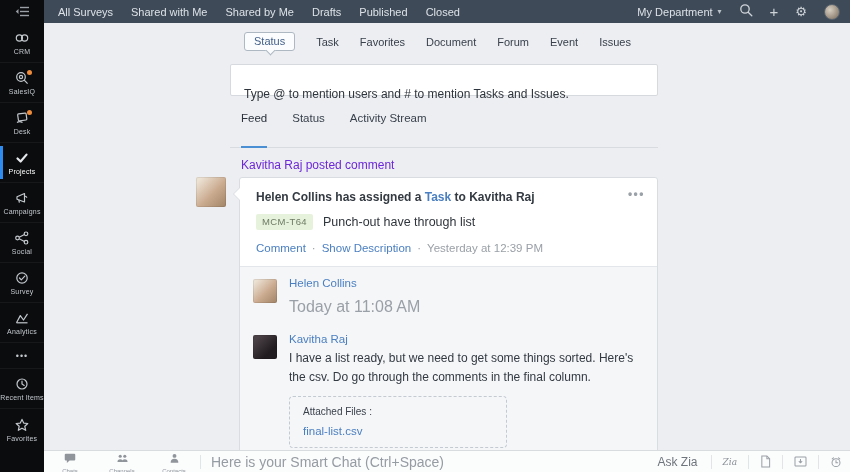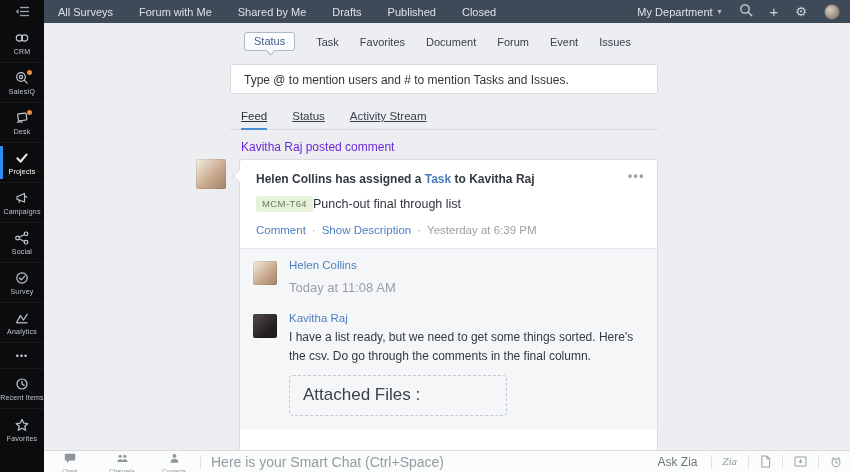--- a/index.html
+++ b/index.html
@@ -15,72 +15,72 @@
   .sb-item { position:relative; height:40px; display:flex; flex-direction:column; align-items:center; justify-content:center; gap:2px; border-bottom:1px solid rgba(255,255,255,0.05); cursor:pointer; }
   .sb-item .lbl { font-size:7px; color:#c3c8cd; letter-spacing:0.2px; }
   .sb-item.active::before { content:""; position:absolute; left:0; top:3px; bottom:3px; width:3px; background:#2e8cf0; }
   .sb-item.active .lbl { color:#ffffff; }
   .sb-item.more { height:26px; }
   .sb-dots { color:#c3c8cd; font-size:9px; letter-spacing:1px; }
   .sb-badge { position:absolute; width:5px; height:5px; border-radius:50%; background:#ef8c3b; top:7px; right:12px; }
   .sb-icon svg { display:block; }
   
   .topbar { position:absolute; left:44px; top:0; right:0; height:23px; background:#3e4a58; display:flex; align-items:center; z-index:7; }
-  .tb-tabs { display:flex; gap:26px; margin-left:14px;align-items:flex-end; }
+  .tb-tabs { display:flex; gap:18px; margin-left:14px;align-items:flex-end; }
   .tb-tab { font-size:11px; color:#dde2e7; cursor:pointer; white-space:nowrap; }
   .tb-right { margin-left:auto; display:flex; align-items:center; gap:17px; margin-right:10px; }
   .tb-dept { font-size:11px; color:#dde2e7; cursor:pointer; display:flex; align-items:center; gap:5px; }
   .tb-caret { font-size:8px; color:#b9c1c9; }
   .tb-plus { font-size:15px; font-weight:300; color:#cfd4d9; line-height:1; cursor:pointer; }
   .tb-gear { font-size:13px; color:#cfd4d9; line-height:1; cursor:pointer; }
   .tb-avatar { width:16px; height:16px; border-radius:50%; background:radial-gradient(circle at 35% 35%, #d8cfc2, #8f8273 75%); border:1px solid #5a6470; cursor:pointer; }
   
   .content { position:absolute; left:44px; top:23px; right:0; bottom:22px; background:#eceef1; overflow:hidden; }
   .column { width:428px; margin-left:186px; position:relative; }
   
   .mtabs { display:flex; align-items:center; gap:21px; padding:9px 0 0 14px; }
   .mtab { font-size:11px; color:#39414d; cursor:pointer; white-space:nowrap; }
   .mtab.active { position:relative; border:1px solid #aeb8c2; border-radius:3px; padding:2px 9px 3px; color:#44618a; background:#fbfcfd; }
   .mtab.active::after { content:""; position:absolute; left:50%; bottom:-4px; width:6px; height:6px; margin-left:-3px; background:#fbfcfd; border-right:1px solid #aeb8c2; border-bottom:1px solid #aeb8c2; transform:rotate(45deg); }
   
-  .mention { margin-top:13px; background:#ffffff; border:1px solid #d6dade; border-radius:2px; height:30px; line-height:28px; padding:1px 13px; font-size:12px; color:#2f353c; cursor:text; }
+  .mention { margin-top:13px; background:#ffffff; border:1px solid #d6dade; border-radius:2px; height:30px; line-height:28px; padding:15px 13px; font-size:12px; color:#2f353c; cursor:text; }
   
   .ftabs { display:flex; gap:25px; margin-top:16px; padding-left:11px; border-bottom:1px solid #d8dce0; }
-  .ftab { font-size:11.5px; color:#39414d; padding-bottom:6px; cursor:pointer;text-decoration:underline; }
+  .ftab { font-size:11.5px; color:#39414d; padding-bottom:22px; cursor:pointer; }
   .ftab.active { border-bottom:2px solid #4a8fd4; margin-bottom:-1px; color:#2b323c; }
   .activity-heading { margin:10px 0 5px 11px; font-size:12px; color:#6d28d9; }
   
   .feed-item { position:relative; }
   .feed-avatar { position:absolute; left:-34px; top:0; width:30px; height:30px; border-radius:2px; background:linear-gradient(135deg,#ece2d4 10%,#cbab90 55%,#a18366); box-shadow:inset 0 0 0 1px rgba(0,0,0,0.08); }
   .card { margin-left:9px; background:#ffffff; border:1px solid #d9dde2; border-radius:3px; position:relative; min-height:302px; }
   .card::before { content:""; position:absolute; left:-7px; top:9px; border:7px solid transparent; border-left:none; border-right:7px solid #d9dde2; }
   .card::after  { content:""; position:absolute; left:-6px; top:10px; border:6px solid transparent; border-left:none; border-right:6px solid #ffffff; }
   .card-header { padding:12px 16px 12px; position:relative; }
   .card-title { font-size:12px; color:#333a42; font-weight:bold; }
   .card-title .lnk { font-weight:bold; }
   .lnk { color:#4a7fc1; cursor:pointer; text-decoration:none; }
   .dots-menu { position:absolute; top:9px; right:12px; color:#9ba1a8; font-size:12px; letter-spacing:1.5px; font-weight:bold; cursor:pointer; }
-  .task-row { margin-top:10px; display:flex; align-items:center; }
+  .task-row { margin-top:10px; display:flex; align-items:center; gap:10px; }
   .badge { background:#e7f2dc; color:#6d7a64; font-size:9.5px; padding:2px 6px 3px; border-radius:2px; letter-spacing:0.4px; }
   .task-name { font-size:12.5px; color:#2f353c; }
   .links-row { margin-top:12px; font-size:11.5px; }
   .sep { color:#9aa0a7; margin:0 6px; }
   .time { color:#9aa0a7; }
   
   .comments { background:#f5f6f8; border-top:1px solid #e3e6ea; padding:10px 12px 14px; border-radius:0 0 3px 3px; }
   .comment { position:relative; padding-left:37px; }
   .comment + .comment { margin-top:17px; }
   .c-avatar { position:absolute; left:1px; top:2px; width:24px; height:24px; border-radius:2px; box-shadow:inset 0 0 0 1px rgba(0,0,0,0.08); }
   .c-avatar.helen { background:linear-gradient(135deg,#ece2d4 10%,#cbab90 55%,#a18366); }
   .c-avatar.kavitha { background:linear-gradient(135deg,#4a4146 15%,#211c20 70%); }
   .c-name { font-size:11.5px; }
   .c-text { font-size:12px; color:#333a42; margin-top:4px; line-height:1.6; }
-  .c-time { font-size:13px; color:#9aa0a7; margin-top:9px; }
+  .c-time { font-size:16px; color:#9aa0a7; margin-top:9px; }
   .attach { border:1px dashed #c3cad1; border-radius:4px; padding:9px 13px 10px; width:218px; margin-top:9px; }
-  .attach-label { font-size:17px; color:#3a414b; }
+  .attach-label { font-size:10px; color:#3a414b; }
   .attach-file { font-size:11.5px; margin-top:8px; }
   
   .bottombar { position:absolute; left:44px; right:0; bottom:0; height:22px; background:#fbfcfc; border-top:1px solid #d9dcdf; display:flex; align-items:center; z-index:9; }
   .bb-item { display:flex; flex-direction:column; align-items:center; justify-content:center; width:52px; cursor:pointer; padding-top:1px; }
   .bb-item .bb-lbl { font-size:6px; color:#8d939a; margin-top:0px; }
   .bb-div { width:1px; height:14px; background:#e2e5e8; }
   .bb-hint { font-size:14px; color:#969ca3; margin-left:10px; }
   .bb-right { margin-left:auto; display:flex; align-items:center; }
   .bb-askzia { font-size:12px; color:#6f757c; padding:0 13px; cursor:pointer; }
   .bb-ico { padding:0 11px; display:flex; align-items:center; cursor:pointer; }
@@ -211,21 +211,21 @@
             <polygon points="8,2.4 9.7,6.1 13.8,6.5 10.8,9.3 11.7,13.3 8,11.2 4.3,13.3 5.2,9.3 2.2,6.5 6.3,6.1"></polygon>
           </svg>
       </span>
       <span class="lbl">Favorites</span>
     </div>
   </div>
 
   <div class="topbar">
     <div class="tb-tabs">
       <span class="tb-tab">All Surveys</span>
-      <span class="tb-tab">Forum with Me</span>
+      <span class="tb-tab">Shared with Me</span>
       <span class="tb-tab">Shared by Me</span>
       <span class="tb-tab">Drafts</span>
       <span class="tb-tab">Published</span>
       <span class="tb-tab">Closed</span>
     </div>
     <div class="tb-right">
       <span class="tb-dept">
         <span>My Department</span>
         <span class="tb-caret">▾</span>
       </span>
@@ -266,41 +266,42 @@
 
       <div class="feed-item">
         <div class="feed-avatar"></div>
 
         <div class="card">
           <div class="card-header">
             <div class="card-title"><span>Helen Collins has assigned a </span><span class="lnk">Task</span><span> to Kavitha Raj</span></div>
             <span class="dots-menu">•••</span>
             <div class="task-row">
               <span class="badge">MCM-T64</span>
-              <span class="task-name">Punch-out final through list</span>
+              <span class="task-name">Punch-out have through list</span>
             </div>
             <div class="links-row">
-              <span class="lnk">Comment</span><span class="sep">·</span><span class="lnk">Show Description</span><span class="sep">·</span><span class="time">Yesterday at 6:39 PM</span>
+              <span class="lnk">Comment</span><span class="sep">·</span><span class="lnk">Show Description</span><span class="sep">·</span><span class="time">Yesterday at 12:39 PM</span>
             </div>
           </div>
 
           <div class="comments">
 
             <div class="comment">
               <span class="c-avatar helen"></span>
               <div class="c-name"><span class="lnk">Helen Collins</span></div>
               <div class="c-time">Today at 11:08 AM</div>
             </div>
 
             <div class="comment">
               <span class="c-avatar kavitha"></span>
               <div class="c-name"><span class="lnk">Kavitha Raj</span></div>
               <div class="c-text">I have a list ready, but we need to get some things sorted. Here's the csv. Do go through the comments in the final column.</div>
               <div class="attach">
                 <div class="attach-label">Attached Files :</div>
+                <div class="attach-file"><span class="lnk">final-list.csv</span></div>
               </div>
 
             </div>
 
           </div>
         </div>
       </div>
 
     </div>
   </div>

